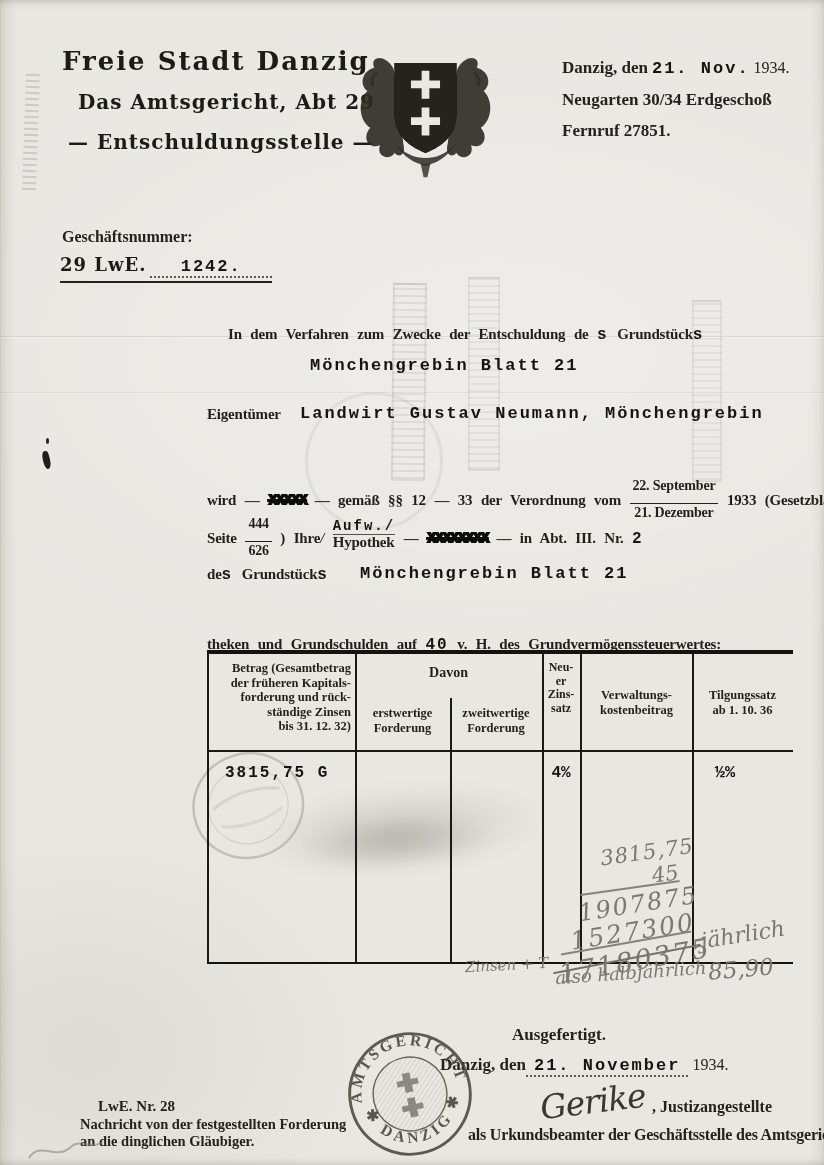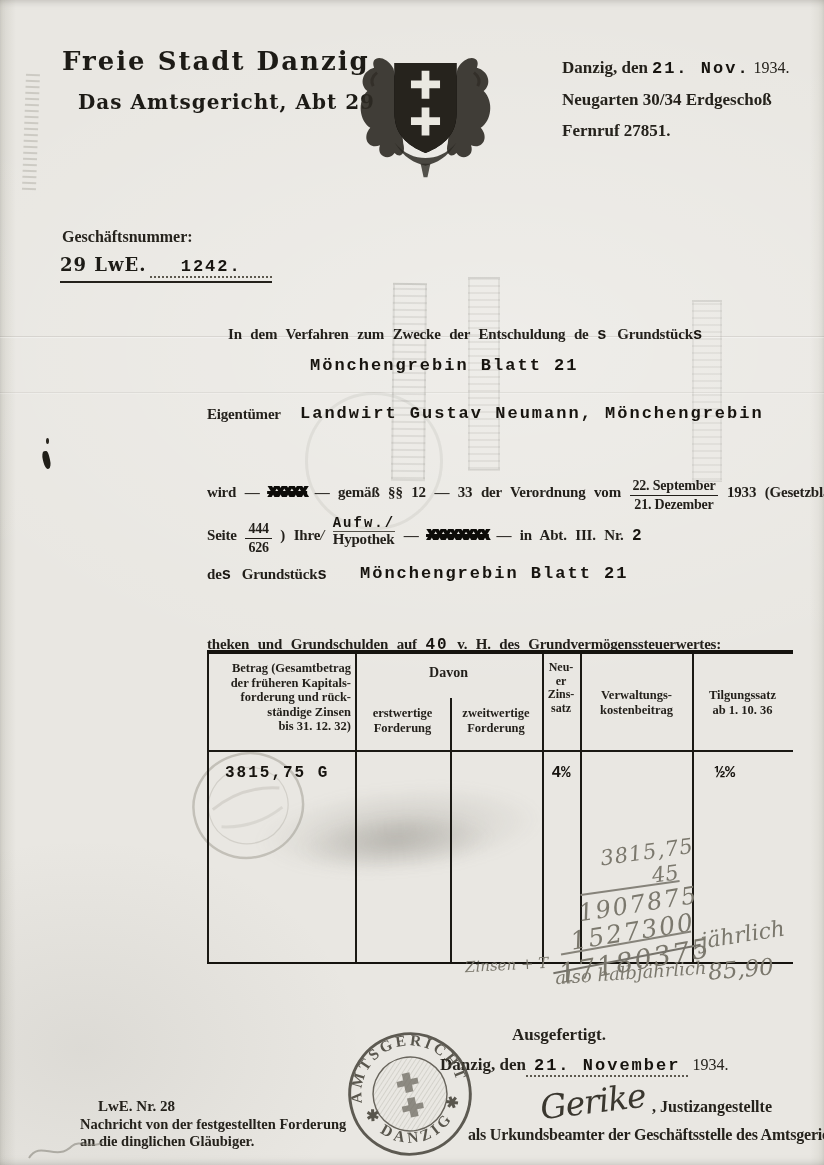--- a/index.html
+++ b/index.html
@@ -14,21 +14,21 @@
     font-family:"Liberation Serif",serif;color:#221f1a;
   }
   .abs{position:absolute;}
   .fraktur{font-family:"Liberation Serif",serif;font-weight:bold;color:#25221c;}
   .display{font-family:"DejaVu Serif",serif;font-weight:bold;color:#1d1b16;}
   .typed{font-family:"Liberation Mono","DejaVu Sans Mono",monospace;font-weight:bold;color:#17140f;letter-spacing:2px;}
   .pencil{font-family:"DejaVu Serif",serif;font-style:italic;color:#7b786d;}
   .inkhand{font-family:"DejaVu Serif",serif;font-style:italic;color:#3a372f;}
   .bodyline{font-size:15px;font-weight:bold;letter-spacing:-0.2px;word-spacing:5px;white-space:nowrap;}
   .frac{display:inline-block;text-align:center;vertical-align:-12px;font-size:14px;line-height:16px;word-spacing:0;}
-  .frac .top{display:block;border-bottom:1.6px solid #221f1a;padding:0 3px 1px;}
+  .frac .top{display:block;border-bottom:1.6px solid #221f1a;padding:0 3px 9px;}
   .frac .bot{display:block;padding-top:1px;}
   .xblock{font-family:"Liberation Mono",monospace;font-weight:bold;font-size:16px;letter-spacing:-2px;color:#0d0c09;
     text-shadow:1px 0 #0d0c09, -1px 0 #0d0c09;text-decoration:line-through;text-decoration-thickness:2.5px;}
   .notice{border:3px solid #17150f;outline:1px solid #17150f;outline-offset:1px;padding:3px 6px;background:rgba(255,255,255,.12);}
   .notice div{font-size:13.5px;line-height:15.5px;font-weight:bold;white-space:nowrap;}
   .vline{position:absolute;width:2px;background:#1b1914;}
   .hline{position:absolute;height:2px;background:#1b1914;}
   .thead{font-size:12.5px;line-height:14.5px;font-weight:bold;text-align:center;}
   .dotled{border-bottom:2px dotted #5c584e;}
   .ghostv{border:2px solid rgba(105,103,96,.14);
@@ -59,20 +59,21 @@
     <g stroke="#8f8c80" fill="none" transform="rotate(-18 75 62)">
       <ellipse cx="70" cy="62" rx="55" ry="52" stroke-width="2.5"></ellipse>
       <ellipse cx="70" cy="62" rx="40" ry="38" stroke-width="1.2" opacity=".6"></ellipse>
       <path d="M35 55 q35 -14 70 0" stroke-width="3" opacity=".5"></path>
       <path d="M38 74 q32 12 64 0" stroke-width="3" opacity=".4"></path>
     </g>
   </svg>
 
   <div class="abs display" style="left:62px;top:46px;font-size:26px;letter-spacing:2px;white-space:nowrap;">Freie Stadt Danzig</div>
   <div class="abs display" style="left:78px;top:90px;font-size:20px;letter-spacing:1px;white-space:nowrap;">Das Amtsgericht, Abt 29</div>
+  <div class="abs display" style="left:68px;top:130px;font-size:20px;letter-spacing:1px;white-space:nowrap;">— Entschuldungsstelle —</div>
 
   <svg class="abs" style="left:348px;top:30px;" width="155" height="155" viewBox="0 0 160 160">
     <g fill="#2d2a24">
       <path d="M47 40 C38 24 22 27 27 39 C15 42 11 56 20 63 C9 74 12 94 23 101 C14 111 21 124 33 119 C29 130 42 136 48 127 C54 133 60 128 57 117 L51 60 Z" opacity=".9"></path>
       <path d="M113 40 C122 24 138 27 133 39 C145 42 149 56 140 63 C151 74 148 94 137 101 C146 111 139 124 127 119 C131 130 118 136 112 127 C106 133 100 128 103 117 L109 60 Z" opacity=".9"></path>
       <path d="M48 116 C58 132 68 137 80 140 C92 137 102 132 112 116 C102 128 91 132 80 132 C69 132 58 128 48 116 Z" opacity=".85"></path>
       <path d="M75 138 h10 l-3 14 h-4 Z" opacity=".8"></path>
       <path d="M30 44 q-8 6 -4 14 M130 44 q8 6 4 14" stroke="#2d2a24" stroke-width="3" fill="none" opacity=".7"></path>
     </g>
     <path d="M48 34 L112 34 L112 86 C112 107 100 119 80 127 C60 119 48 107 48 86 Z" fill="#262departments21c"></path>

